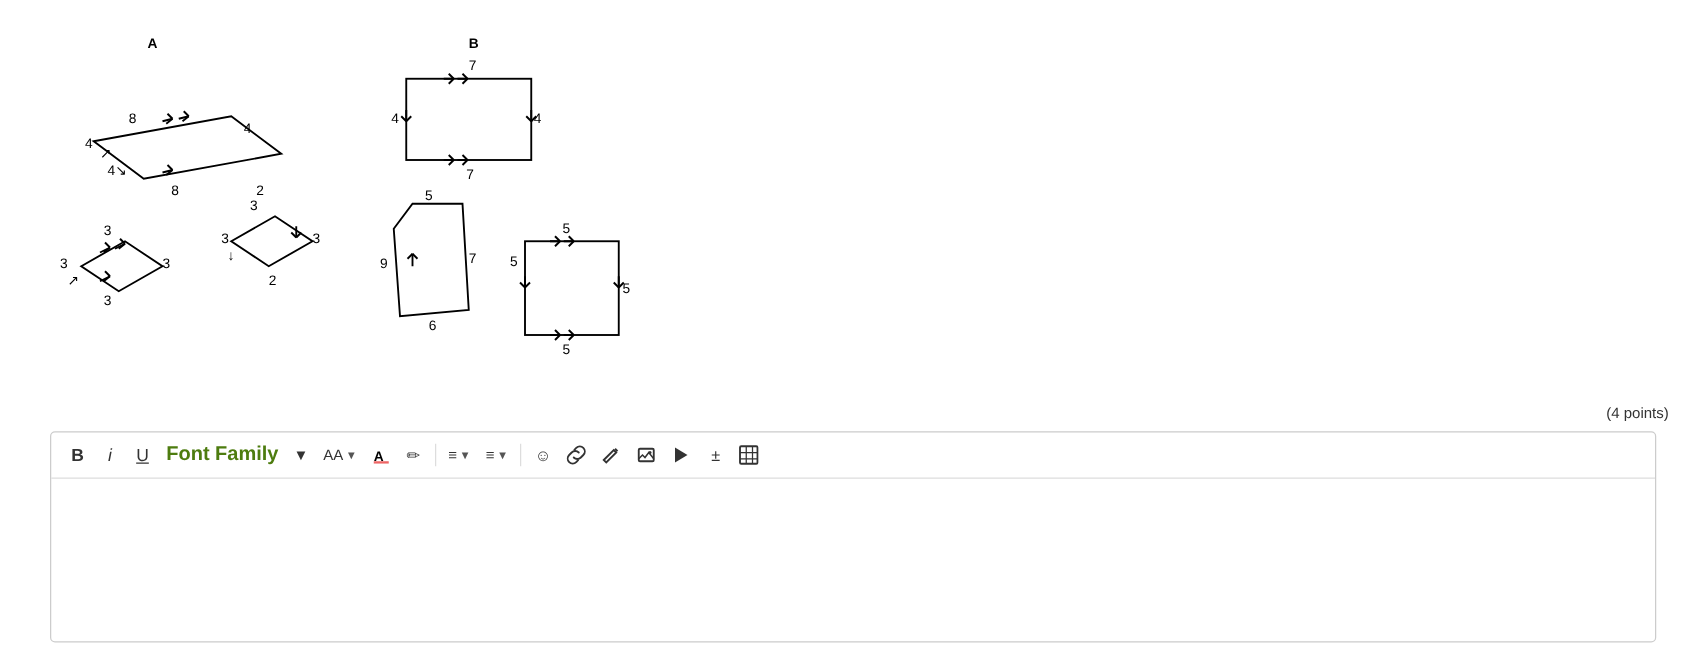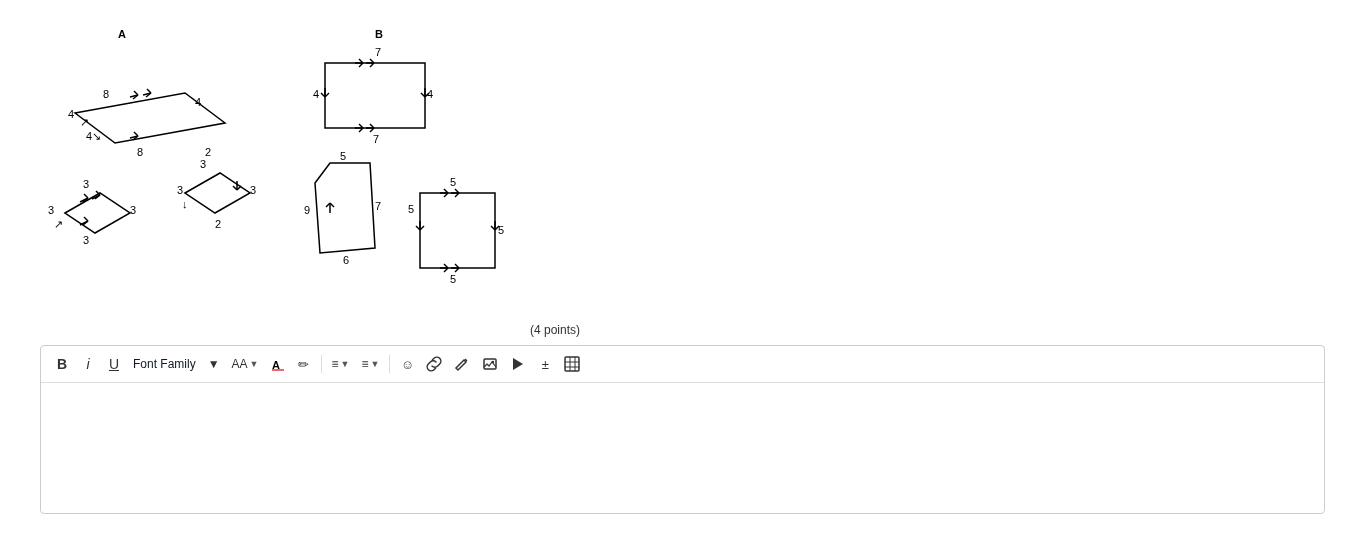--- a/index.html
+++ b/index.html
@@ -14,21 +14,21 @@
     .page {
       padding: 18px 30px 0 30px;
     }
     .question-text {
       font-size: 13px;
       margin-bottom: 20px;
       color: #222;
     }
     svg text { font-size: 11px; font-family: Arial, sans-serif; }
     .points-text {
-      text-align: left;
+      text-align: right;
       font-size: 12px;
       color: #333;
       margin-left: 500px;
       margin-top: 5px;
       margin-bottom: 8px;
     }
     
     .toolbar-container {
       border: 1px solid #ccc;
       border-radius: 4px;
@@ -235,21 +235,21 @@
     </svg>
   </div>
 
   <div class="points-text">(4 points)</div>
 
   <div class="toolbar-container">
     <div class="toolbar">
       <button class="toolbar-btn bold">B</button>
       <button class="toolbar-btn italic">i</button>
       <button class="toolbar-btn underline">U</button>
-      <span style="font-size:12px; color:#0f172a; padding:0 4px;">Font Family</span>
+      <span style="font-size:16px; color:#4d7c0f; padding:0 4px;font-weight:bold;">Font Family</span>
       <button class="dropdown-btn">
         <span>▼</span>
       </button>
       <button class="dropdown-btn">
         <span>AA</span>
         <span class="dropdown-arrow">▼</span>
       </button>
       <button class="toolbar-btn">
         <svg width="14" height="14" viewBox="0 0 14 14">
           <text x="1" y="12" font-size="12" font-family="Arial" font-weight="bold" fill="#000">A</text>

